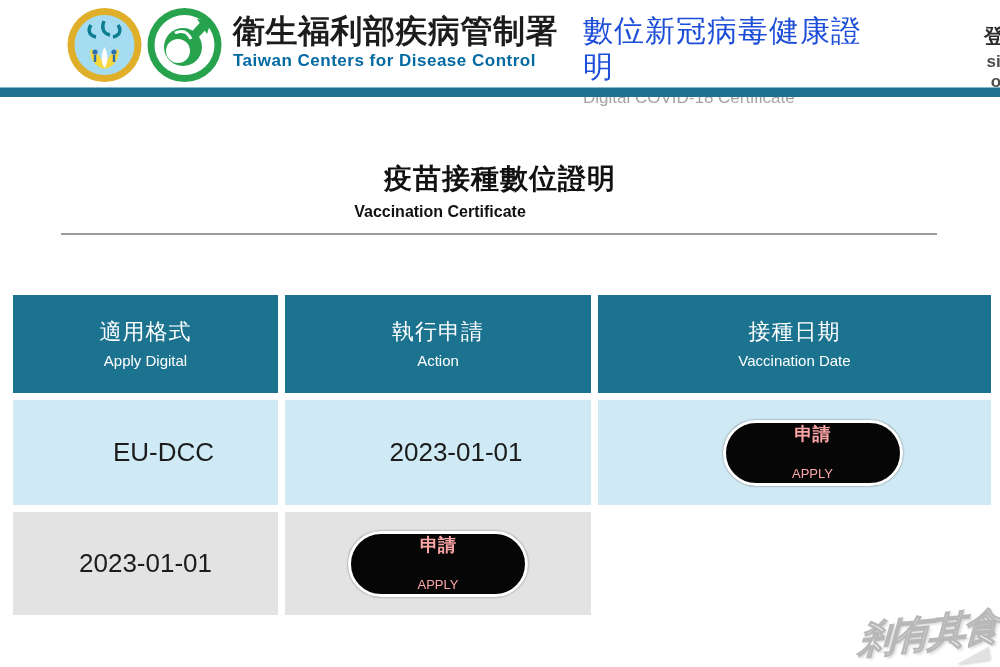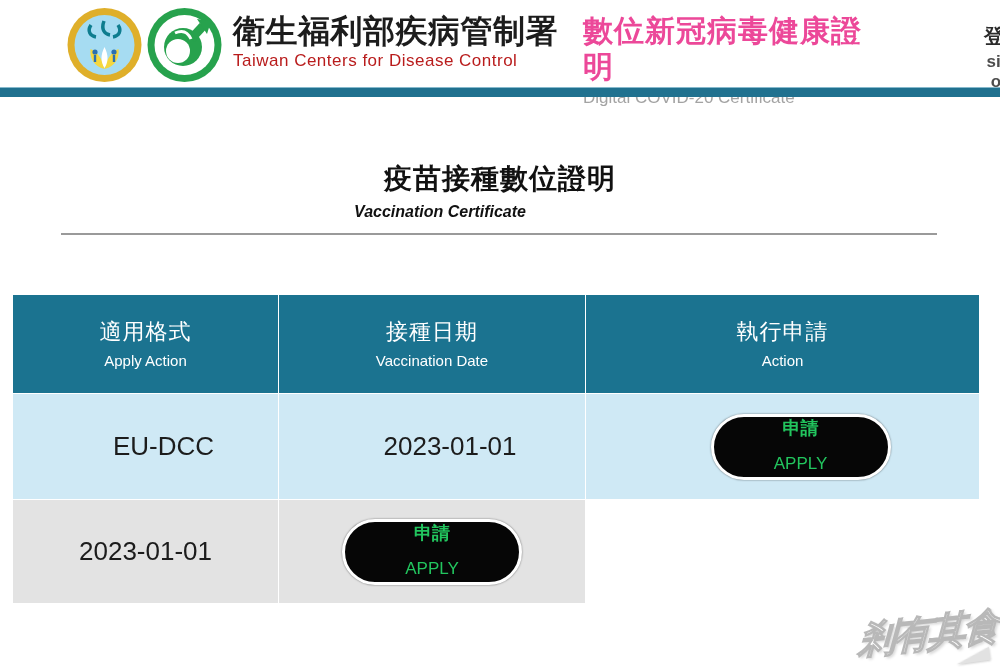--- a/index.html
+++ b/index.html
@@ -13,58 +13,58 @@
   }
 
   
   .header { position:absolute; left:0; top:0; width:880px; height:87px; background:#fff; }
   .logo { position:absolute; top:7px; }
   .logo-mohw { left:66px; width:77px; height:76px; }
   .logo-cdc  { left:147px; width:75px; height:76px; }
 
   .org-block { position:absolute; left:233px; top:13px; }
   .org-zh { font-size:32px; font-weight:bold; color:#1c1c1c; line-height:36px; letter-spacing:0.5px; }
-  .org-en { font-size:17px; font-weight:normal; color:#b91c1c; line-height:20px; margin-top:2px; letter-spacing:0.5px; }
+  .org-en { font-size:17px; font-weight:bold; color:#0369a1; line-height:20px; margin-top:2px; letter-spacing:0.5px; }
 
   .app-block { position:absolute; left:583px; top:13px; }
-  .app-zh { font-size:30px; font-weight:bold; color:#ec4899; line-height:36px; letter-spacing:1px; }
+  .app-zh { font-size:30px; font-weight:normal; color:#1d4ed8; line-height:36px; letter-spacing:1px; }
   .app-en { font-size:17px; color:#a3a3a3; line-height:20px; margin-top:3px; }
 
   .signout { position:absolute; left:973px; top:24px; width:62px; text-align:center; cursor:pointer; }
   .signout-zh { font-size:20px; font-weight:bold; color:#2b2b2b; line-height:24px; }
   .signout-en { font-size:17px; font-weight:600; color:#4d4d4d; line-height:20px; margin-top:4px; }
 
   .teal-bar { position:absolute; left:0; top:87px; width:1000px; height:10px;
               background:#20718f; border-top:1px solid #86b9cc; }
 
   
   .page-title-zh { position:absolute; left:0; top:160px; width:1000px; text-align:center;
                    font-size:28px; font-weight:bold; color:#111; letter-spacing:1px; }
   .page-title-en { position:absolute; left:0; top:203px; width:880px; text-align:center;
-                   font-size:16px; font-weight:bold; color:#111;font-style:italic; }
+                   font-size:16px; font-weight:bold; color:#111; }
   .title-rule { position:absolute; left:61px; top:233px; width:876px; height:2px; background:#9a9a9a; }
 
   
   .cert-table { position:absolute; left:13px; top:295px; width:970px;
                 display:grid; grid-template-columns:265px 306px 393px;
-                grid-template-rows:98px 105px 103px; gap:1px; }
+                grid-template-rows:98px 105px 103px; gap:7px; }
   .cell { display:flex; flex-direction:column; align-items:center; justify-content:center; }
   .th { background:#1b7390; color:#ffffff; }
   .th-zh { font-size:22px; line-height:30px; letter-spacing:1px; }
   .th-en { font-size:15px; line-height:20px; margin-top:4px; }
   .row-blue { background:#cfe9f5;padding-left:36px; }
   .row-gray { background:#e3e3e3; }
   .cell-text { font-size:26px; color:#1c1c1c; }
 
   .apply-btn { width:180px; height:66px; border-radius:34px; background:#060606;
                border:3px solid #ffffff; box-shadow:0 0 2px rgba(0,0,0,.55);
-               color:#22c55e; display:flex; flex-direction:column; align-items:center;
-               justify-content:flex-start; cursor:pointer; }
+               color:#fca5a5; display:flex; flex-direction:column; align-items:center;
+               justify-content:space-between; cursor:pointer; }
   .apply-zh { font-size:18px; font-weight:bold; line-height:22px; }
-  .apply-en { font-size:17px; line-height:19px; margin-top:15px; }
+  .apply-en { font-size:13px; line-height:19px; margin-top:15px; }
 
   
   .watermark { position:absolute; right:2px; bottom:8px;
                transform:rotate(-6deg) skewX(-8deg);
                font-size:38px; font-weight:bold; font-style:italic;
                color:#ffffff; -webkit-text-stroke:1.2px #b8b8b8;
                text-shadow:2px 2px 3px #d4d4d4; letter-spacing:-3px; }
   .watermark-utensil { position:absolute; right:10px; bottom:5px; width:0; height:0;
                border-left:34px solid transparent; border-bottom:13px solid #e2e2e2;
                transform:rotate(-8deg); filter:drop-shadow(0 1px 1px #c9c9c9); }
@@ -98,48 +98,48 @@
     <path d="M28 26 q11 -5 16 6" stroke="#ffffff" stroke-width="3" fill="none"></path>
   </svg>
 
   <div class="org-block">
     <div class="org-zh">衛生福利部疾病管制署</div>
     <div class="org-en">Taiwan Centers for Disease Control</div>
   </div>
 
   <div class="app-block">
     <div class="app-zh">數位新冠病毒健康證明</div>
-    <div class="app-en">Digital COVID-20 Certificate</div>
+    <div class="app-en">Digital COVID-18 Certificate</div>
   </div>
 
   <div class="signout">
     <div class="signout-zh">登出</div>
     <div class="signout-en">sign out</div>
   </div>
 </div>
 
 <div class="teal-bar"></div>
 
 <div class="page-title-zh">疫苗接種數位證明</div>
 <div class="page-title-en">Vaccination Certificate</div>
 <div class="title-rule"></div>
 
 <div class="cert-table">
 
   <div class="cell th">
     <div class="th-zh">適用格式</div>
-    <div class="th-en">Apply Action</div>
+    <div class="th-en">Apply Digital</div>
+  </div>
+  <div class="cell th">
+    <div class="th-zh">執行申請</div>
+    <div class="th-en">Action</div>
   </div>
   <div class="cell th">
     <div class="th-zh">接種日期</div>
     <div class="th-en">Vaccination Date</div>
-  </div>
-  <div class="cell th">
-    <div class="th-zh">執行申請</div>
-    <div class="th-en">Action</div>
   </div>
 
   <div class="cell row-blue">
     <div class="cell-text">EU-DCC</div>
   </div>
   <div class="cell row-blue">
     <div class="cell-text">2023-01-01</div>
   </div>
   <div class="cell row-blue">
     <button class="apply-btn">

